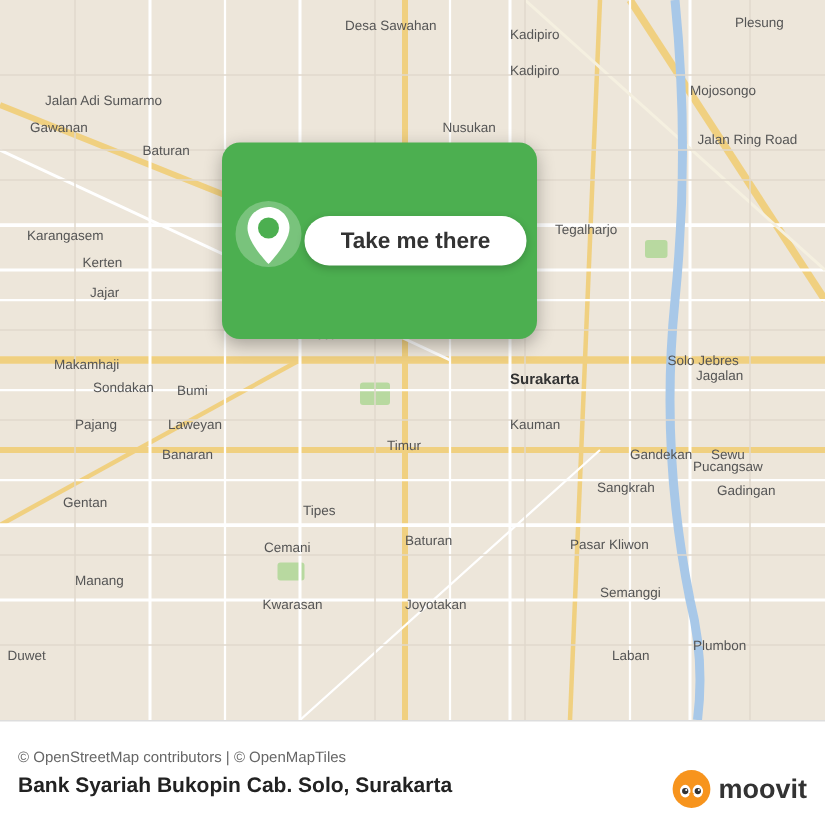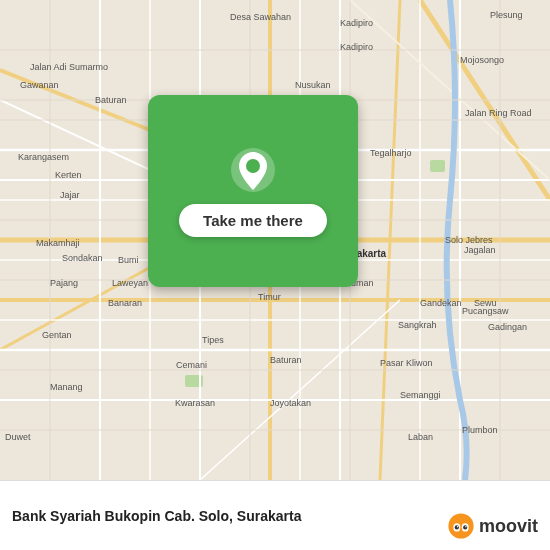--- a/index.html
+++ b/index.html
@@ -36,25 +36,25 @@
       white-space: nowrap;
       font-family: Arial, sans-serif;
     }
 
     
     #location-card {
       position: absolute;
       top: 95px;
       left: 148px;
       width: 210px;
-      height: 192px;
+      height: 131px;
       background-color: #4caf50;
       border-radius: 12px;
       display: flex;
-      flex-direction: column;
+      flex-direction: row;
       align-items: center;
       justify-content: center;
       box-shadow: 0 4px 12px rgba(0,0,0,0.3);
       z-index: 10;
     }
 
     .pin-icon {
       width: 48px;
       height: 48px;
       margin-bottom: 10px;
@@ -195,21 +195,21 @@
 
   <div class="map-label" style="left: 230px; top: 12px;">Desa Sawahan</div>
       <div class="map-label" style="left: 340px; top: 18px;">Kadipiro</div>
       <div class="map-label" style="left: 340px; top: 42px;">Kadipiro</div>
       <div class="map-label" style="left: 490px; top: 10px;">Plesung</div>
       <div class="map-label" style="left: 460px; top: 55px;">Mojosongo</div>
       <div class="map-label" style="left: 30px; top: 62px;">Jalan Adi Sumarmo</div>
       <div class="map-label" style="left: 20px; top: 80px;">Gawanan</div>
       <div class="map-label" style="left: 295px; top: 80px;">Nusukan</div>
       <div class="map-label" style="left: 95px; top: 95px;">Baturan</div>
-      <div class="map-label" style="left: 465px; top: 108px;">Jalan Ring Road</div>
+      <div class="map-label" style="left: 465px; top: 88px;">Jalan Ring Road</div>
       <div class="map-label" style="left: 370px; top: 148px;">Tegalharjo</div>
       <div class="map-label" style="left: 18px; top: 152px;">Karangasem</div>
       <div class="map-label" style="left: 55px; top: 170px;">Kerten</div>
       <div class="map-label" style="left: 60px; top: 190px;">Jajar</div>
       <div class="map-label" style="left: 190px; top: 218px;">Purwosari</div>
       <div class="map-label" style="left: 445px; top: 215px; margin-top: 20px;">Solo Jebres</div>
       <div class="map-label" style="left: 12px; top: 238px; padding-left: 24px;">Makamhaji</div>
       <div class="map-label" style="left: 62px; top: 253px;">Sondakan</div>
       <div class="map-label" style="left: 118px; top: 255px;">Bumi</div>
       <div class="map-label-bold" style="left: 340px; top: 248px;">Surakarta</div>
@@ -217,21 +217,21 @@
       <div class="map-label" style="left: 50px; top: 278px;">Pajang</div>
       <div class="map-label" style="left: 112px; top: 278px;">Laweyan</div>
       <div class="map-label" style="left: 340px; top: 278px;">Kauman</div>
       <div class="map-label" style="left: 462px; top: 268px; margin-top: 38px;">Pucangsaw</div>
       <div class="map-label" style="left: 108px; top: 298px;">Banaran</div>
       <div class="map-label" style="left: 420px; top: 298px;">Gandekan</div>
       <div class="map-label" style="left: 474px; top: 298px;">Sewu</div>
       <div class="map-label" style="left: 42px; top: 330px;">Gentan</div>
       <div class="map-label" style="left: 202px; top: 335px;">Tipes</div>
       <div class="map-label" style="left: 398px; top: 320px;">Sangkrah</div>
-      <div class="map-label" style="left: 488px; top: 322px;">Gadingan</div>
+      <div class="map-label" style="left: 478px; top: 322px;">Gadingan</div>
       <div class="map-label" style="left: 176px; top: 360px;">Cemani</div>
       <div class="map-label" style="left: 270px; top: 355px;">Baturan</div>
       <div class="map-label" style="left: 380px; top: 358px;">Pasar Kliwon</div>
       <div class="map-label" style="left: 50px; top: 382px;">Manang</div>
       <div class="map-label" style="left: 175px; top: 398px;">Kwarasan</div>
       <div class="map-label" style="left: 270px; top: 398px;">Joyotakan</div>
       <div class="map-label" style="left: 400px; top: 390px;">Semanggi</div>
       <div class="map-label" style="left: 5px; top: 432px;">Duwet</div>
       <div class="map-label" style="left: 408px; top: 432px;">Laban</div>
       <div class="map-label" style="left: 462px; top: 425px;">Plumbon</div>
@@ -243,20 +243,21 @@
     <svg class="pin-icon" viewBox="0 0 48 48" xmlns="http://www.w3.org/2000/svg">
       <circle cx="24" cy="24" r="22" fill="white" fill-opacity="0.25"></circle>
       <path d="M24 6 C16 6 10 12.5 10 20 C10 30 24 44 24 44 C24 44 38 30 38 20 C38 12.5 32 6 24 6 Z" fill="white"></path>
       <circle cx="24" cy="20" r="7" fill="#4caf50"></circle>
     </svg>
     <button id="take-me-btn">Take me there</button>
   </div>
 </div>
 
 <div id="bottom-bar">
+  <div id="attribution">© OpenStreetMap contributors | © OpenMapTiles</div>
   <div id="moovit-logo">
 
     <svg class="moovit-icon" viewBox="0 0 40 40" xmlns="http://www.w3.org/2000/svg">
       <circle cx="20" cy="20" r="18" fill="#f7941d"></circle>
       <ellipse cx="14" cy="22" rx="5" ry="6" fill="white"></ellipse>
       <ellipse cx="26" cy="22" rx="5" ry="6" fill="white"></ellipse>
       <circle cx="14" cy="22" r="3" fill="#333"></circle>
       <circle cx="26" cy="22" r="3" fill="#333"></circle>
       <circle cx="15" cy="21" r="1" fill="white"></circle>
       <circle cx="27" cy="21" r="1" fill="white"></circle>

